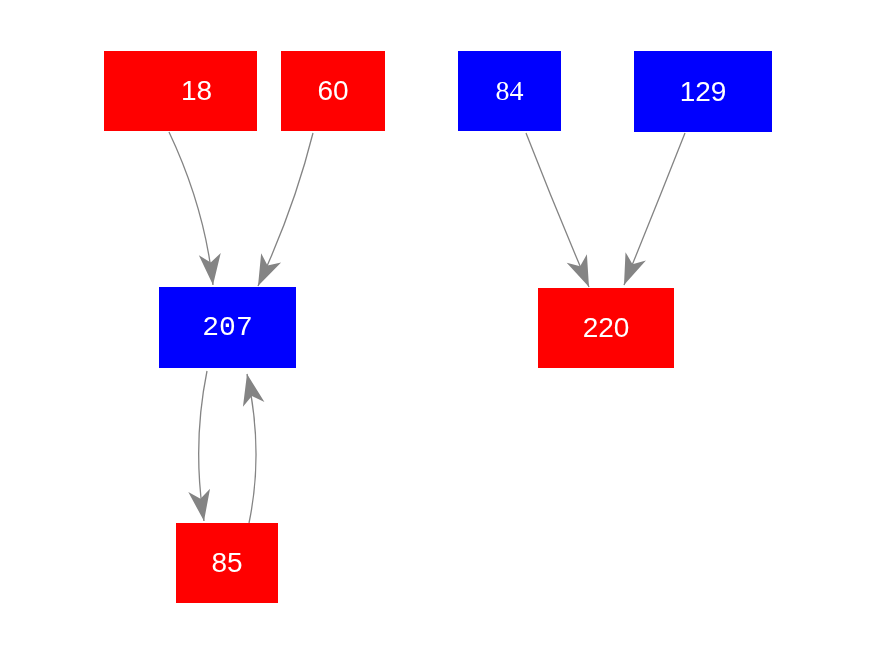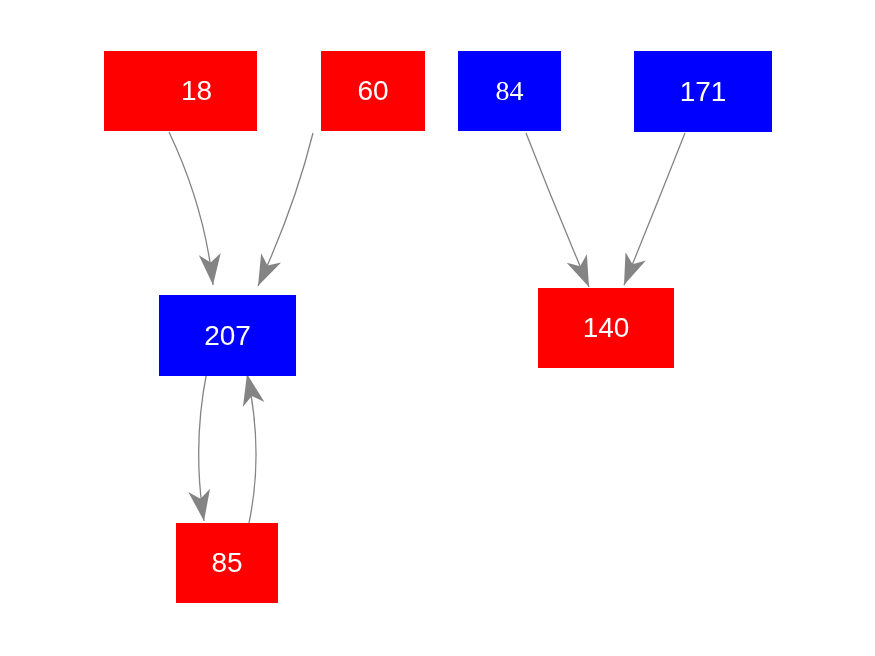--- a/index.html
+++ b/index.html
@@ -30,24 +30,24 @@
     font-size: 28px;
     line-height: 1;
     user-select: none;
     cursor: default;
   }
   .node.red  { background: #ff0000; }
   .node.blue { background: #0000ff; }
 
   
   .n18  { left: 104px; top:  51px; width: 121px; height: 80px; padding-left: 32px; }
-  .n60  { left: 281px; top:  51px; width: 104px; height: 80px; margin-left: 40px; }
+  .n60  { left: 281px; top:  51px; width: 104px; height: 80px; }
   .n84  { left: 458px; top:  51px; width: 103px; height: 80px; font-family: Liberation Serif, serif; }
   .n193 { left: 634px; top:  51px; width: 138px; height: 81px; }
-  .n207 { left: 159px; top: 295px; width: 137px; height: 81px; }
+  .n207 { left: 159px; top: 287px; width: 137px; height: 81px; font-family: Liberation Mono, monospace; }
   .n170 { left: 538px; top: 288px; width: 136px; height: 80px; }
   .n52  { left: 176px; top: 523px; width: 102px; height: 80px; }
 </style>
 </head>
 <body>
 
 <div class="canvas">
 
   <svg class="edges-layer" viewBox="0 0 875 656" xmlns="http://www.w3.org/2000/svg">
     <defs>
@@ -59,18 +59,18 @@
     <path class="edge" d="M313,133 Q294,209 258,286" marker-end="url(#arrow)"></path>
     <path class="edge" d="M526,133 Q556,210 589,287" marker-end="url(#arrow)"></path>
     <path class="edge" d="M685,133 Q655,209 624,285" marker-end="url(#arrow)"></path>
     <path class="edge" d="M207,371 Q192,445 204,521" marker-end="url(#arrow)"></path>
     <path class="edge" d="M249,523 Q264,451 247,374" marker-end="url(#arrow)"></path>
   </svg>
 
   <div class="node red n18">18</div>
   <div class="node red n60">60</div>
   <div class="node blue n84">84</div>
-  <div class="node blue n193">171</div>
+  <div class="node blue n193">129</div>
   <div class="node blue n207">207</div>
-  <div class="node red n170">140</div>
+  <div class="node red n170">220</div>
   <div class="node red n52">85</div>
 
 </div>
 
 </body></html>

